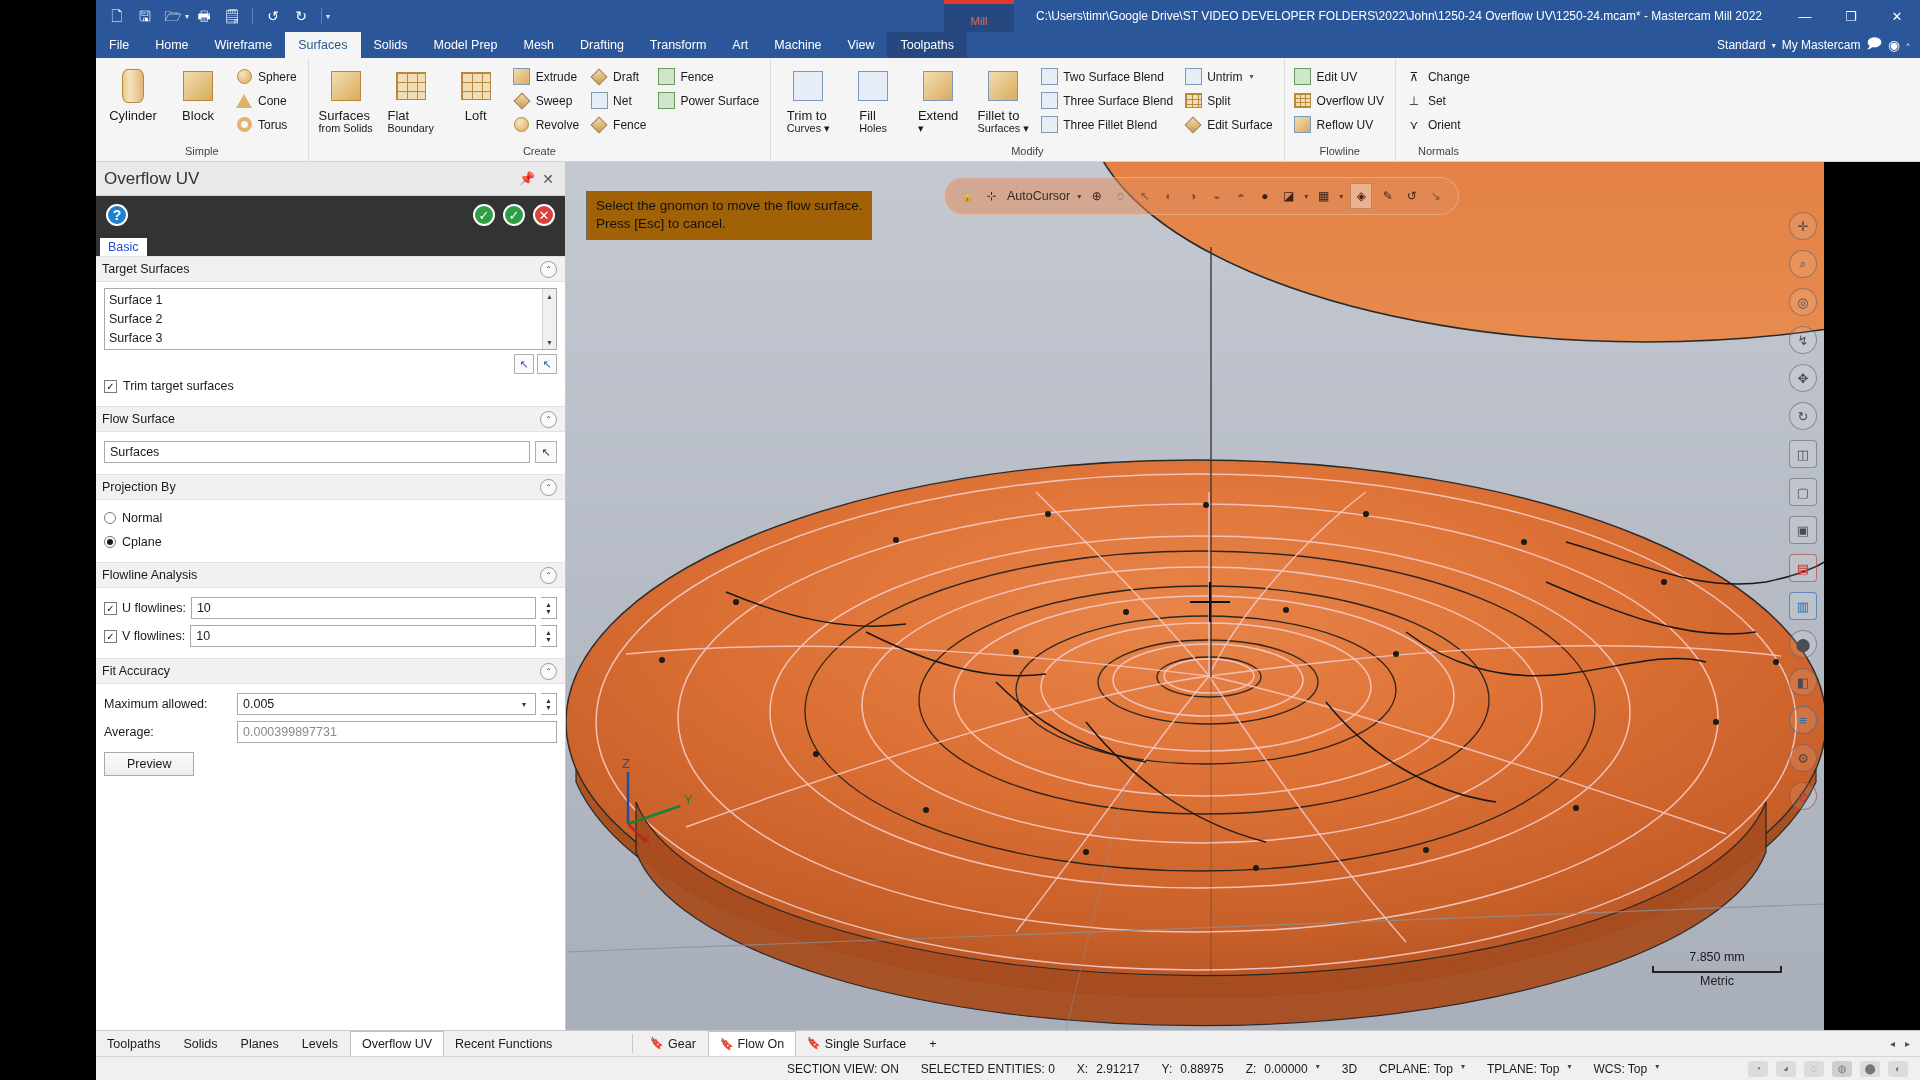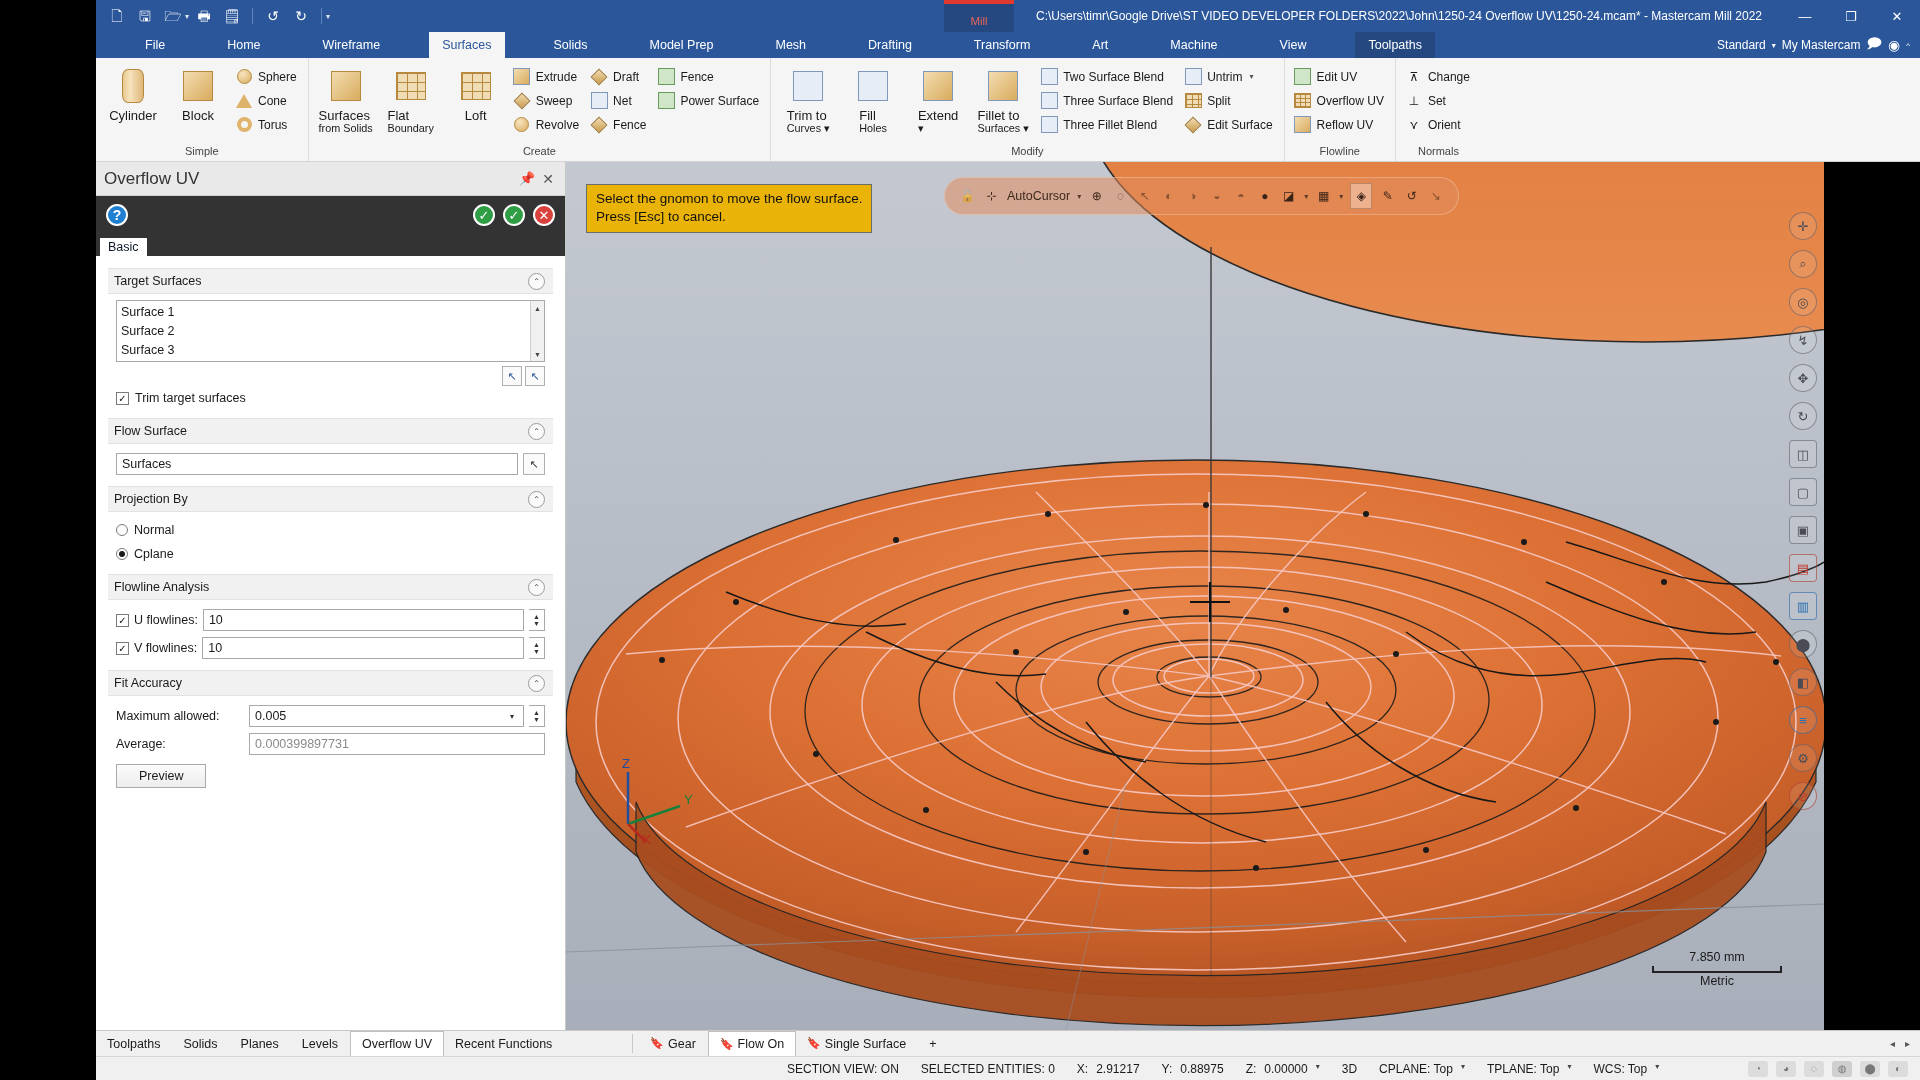--- a/index.html
+++ b/index.html
@@ -41,21 +41,21 @@
     color: #fff; font-size: 13px;
   }
 
   
   .ribbon-tabs {
     position: absolute; left: 96px; top: 32px; width: 1824px; height: 26px;
     background: #2b579a; display: flex; align-items: stretch;
   }
   .rtab {
     padding: 0 13px; display: flex; align-items: center; justify-content: center;
-    color: #ffffff; font-size: 12.5px; white-space: nowrap; margin-left: 36px;
+    color: #ffffff; font-size: 12.5px; white-space: nowrap;
   }
   .rtab.active { background: #f5f5f5; color: #2b579a; }
   .rtab.toolpaths { background: #24487f; }
   .ribbon-right {
     margin-left: auto; display: flex; align-items: center; gap: 6px;
     padding-right: 10px; color: #ffffff; font-size: 12px;
   }
   .ribbon-right .mini { font-size: 8px; }
   .rr-ico { font-size: 14px; }
 
@@ -126,23 +126,23 @@
     border: 2px solid #ffffff;
   }
   .lp-toolbar .right { margin-left: auto; display: flex; gap: 8px; }
   .rnd { width: 22px; height: 22px; border-radius: 50%; display:flex; align-items:center;
          justify-content:center; font-size: 13px; color:#fff; border: 2px solid #ffffff; }
   .rnd.g1 { background:#2f9e44; }
   .rnd.g2 { background:#2f9e44; }
   .rnd.r  { background:#d9413c; }
 
   .lp-tabs { height: 22px; background: #333333; display: flex; align-items: flex-end; padding-left: 4px; }
-  .lp-tab { background: #ffffff; color: #0f172a; font-size: 12.5px; padding: 2px 8px 2px 8px; }
-
-  .lp-content { height: 712px; overflow: hidden; background: #ffffff; padding: 12px; }
+  .lp-tab { background: #ffffff; color: #1d4ed8; font-size: 12.5px; padding: 2px 8px 2px 8px; }
+
+  .lp-content { height: 712px; overflow: hidden; background: #ffffff; padding: 0; }
 
   .section-head {
     display: flex; align-items: center; height: 26px; padding: 0 8px 0 6px;
     background: #f1f1f1; border-top: 1px solid #e2e2e2; border-bottom: 1px solid #e2e2e2;
   }
   .section-head .t { font-size: 12.5px; color: #1a1a1a; }
   .chev {
     margin-left: auto; width: 17px; height: 17px; border-radius: 50%; border: 1px solid #9a9a9a;
     background: #fafafa; display:flex; align-items:center; justify-content:center;
     font-size: 8px; color:#3a3a3a;
@@ -195,21 +195,21 @@
   }
 
   
   .viewport {
     position: absolute; left: 566px; top: 162px; width: 1258px; height: 868px;
     overflow: hidden; background: #b9bfc9;
   }
   .vp-canvas { position:absolute; inset:0; }
 
   .tooltip {
-    position: absolute; left: 20px; top: 22px; background: #eab308; border: 1px solid #6b6b6b;
+    position: absolute; left: 20px; top: 29px; background: #a16207; border: 1px solid #6b6b6b;
     padding: 5px 9px 6px 9px; font-size: 13.5px; color: #111; line-height: 1.35; z-index: 40;
   }
 
   .autocursor {
     position: absolute; left: 378px; top: 15px; height: 38px;
     background: rgba(226,140,92,0.55); border-radius: 19px;
     display: flex; align-items: center; gap: 7px; padding: 0 14px; z-index: 40;
     border: 1px solid rgba(255,255,255,0.25);
   }
   .ac-lbl { font-size: 12.5px; color: #3e2a1e; white-space: nowrap; }

